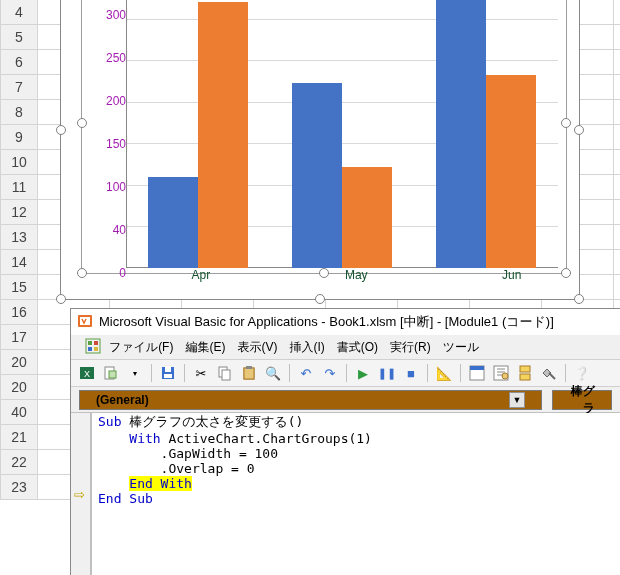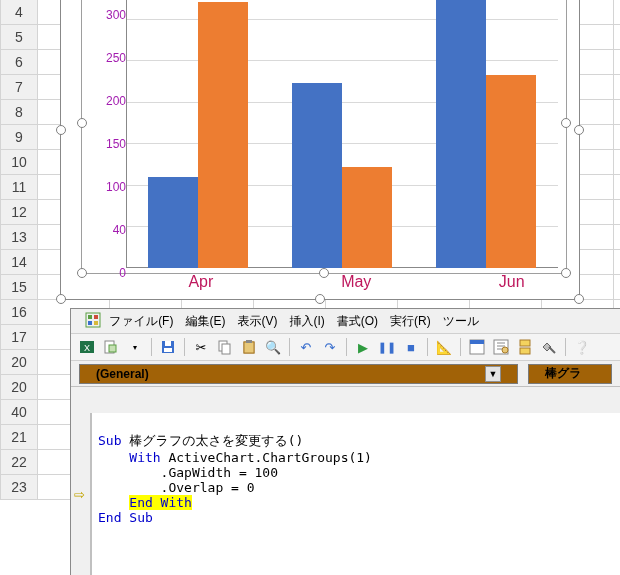--- a/index.html
+++ b/index.html
@@ -20,44 +20,44 @@
 
   .plot { position: absolute; left: 20px; right: 12px; top: 10px; bottom: 25px; border: 1px solid #9e9e9e; }
   .plot .ph { position: absolute; width: 10px; height: 10px; background: #fff; border: 1px solid #7f7f7f; border-radius: 50%; }.ph-bl{left:-5px;bottom:-5px;}.ph-br{right:-5px;bottom:-5px;}.ph-bm{left:50%;bottom:-5px;margin-left:-5px;}
   .ph-ml{left:-5px;top:50%;margin-top:-5px;}.ph-mr{right:-5px;top:50%;margin-top:-5px;}
 
   .plot-inner { position: absolute; left: 44px; right: 8px; top: 5px; bottom: 5px; }
   .grid-line { position: absolute; left: 0; right: 0; border-top: 1px solid #d9d9d9; }
   .axis-line { position: absolute; left: 0; right: 0; bottom: 0; border-top: 1px solid #888; }
   .axis-v { position: absolute; left: 0; top: 0; bottom: 0; border-left: 1px solid #888; }
   .ylab { position: absolute; left: 10px; width: 34px; text-align: right; font-size: 12px; color: #a21caf; transform: translateY(-50%); }
-  .xlab { position: absolute; bottom: 8px; font-size: 16px; color: #be185d; transform: translateX(-50%); }
+  .xlab { position: absolute; bottom: 17px; font-size: 12px; color: #14532d; transform: translateX(-50%); }
 
   .bars { position: absolute; left: 0; right: 0; top: 0; bottom: 0; }
   .bar-group { position: absolute; bottom: 0; display: flex; justify-content: center; gap: 0; }
   .bar { bottom: 0; width: 36px; }
   .bar.s1 { background: #4472C4; }
   .bar.s2 { background: #ED7D31; }
 
   
   .vbe { position: absolute; left: 70px; top: 308px; right: 0; bottom: 0; background: #f0f0f0; border: 1px solid #8a8a8a; border-right: none; border-bottom: none; }
   .vbe-title { background: #fff; height: 26px; display: flex; align-items: center; padding: 0 6px; gap: 6px; font-size: 13px; }
   .vbe-menu { height: 24px; display: flex; align-items: center; gap: 4px; padding: 0 14px; font-size: 12px; }
   .vbe-menu .mitem { padding: 2px 4px; }
   .vbe-tb { height: 28px; display: flex; align-items: center; gap: 4px; padding: 0 6px; border-top: 1px solid #d0d0d0; border-bottom: 1px solid #d0d0d0; background: #f4f4f4; }
   .tbtn { width: 20px; height: 20px; display: flex; align-items: center; justify-content: center; font-size: 13px; }
   .tsep { width: 1px; height: 18px; background: #c0c0c0; margin: 0 2px; }
 
   .vbe-dd { height: 26px; display: flex; align-items: center; padding: 4px 8px; gap: 10px; background: #f0f0f0; border-bottom: 1px solid #c0c0c0; }
   .dd { flex: 1; height: 20px; background: #a16207; border: 1px solid #7a7a7a; display: flex; align-items: center; padding: 0 16px; font-weight: bold; font-size: 12px; position: relative; }
   .dd .arrow { margin-left: auto; width: 16px; height: 16px; background: #e4e4e4; border: 1px solid #909090; display: flex; align-items: center; justify-content: center; font-size: 9px; }
-  .dd2 { width: 84px; flex: none; text-align: right; }
+  .dd2 { width: 60px; flex: none; text-align: right; }
 
   .code-gutter { position: absolute; left: 0; top: 104px; bottom: 0; width: 20px; background: #f0f0f0; border-right: 1px solid #c0c0c0; }
-  .code-area { position: absolute; left: 20px; top: 104px; right: 0; bottom: 0; background: #fff; border-left: 1px solid #c0c0c0; font-family: "Consolas","MS Gothic",monospace; font-size: 13px; padding: 19px 6px; white-space: pre; }
+  .code-area { position: absolute; left: 20px; top: 104px; right: 0; bottom: 0; background: #fff; border-left: 1px solid #c0c0c0; font-family: "Consolas","MS Gothic",monospace; font-size: 13px; padding: 0 6px; white-space: pre; }
   .kw { color: #0000CC; }
   .hl { background: #FFFF00; }
   .exec-arrow { position: absolute; left: 3px; font-size: 13px; color: #c2a400; }
   .exec-bar { position: absolute; left: 24px; width: 2px; height: 16px; background: #000; }
 
   .icon-box { width: 16px; height: 16px; display: inline-block; }
 </style>
 </head>
 <body>
 
@@ -340,20 +340,30 @@
         </div>
     </div>
   </div>
 
   <div class="xlab" style="left:27%">Apr</div>
   <div class="xlab" style="left:57%">May</div>
   <div class="xlab" style="left:87%">Jun</div>
 </div>
 
 <div class="vbe">
+  <div class="vbe-title">
+    <span>
+      <svg class="icon-box" viewBox="0 0 16 16">
+          <rect x="1" y="2" width="14" height="12" fill="#e86f2a" rx="1"></rect>
+          <rect x="3" y="4" width="10" height="8" fill="#fff"></rect>
+          <polyline points="5,6 7,10 9,6" fill="none" stroke="#e86f2a" stroke-width="1.5"></polyline>
+        </svg>
+    </span>
+    <span>Microsoft Visual Basic for Applications - Book1.xlsm [中断] - [Module1 (コード)]</span>
+  </div>
 
   <div class="vbe-menu">
     <span>
       <svg class="icon-box" viewBox="0 0 16 16">
           <rect x="1" y="1" width="14" height="14" fill="none" stroke="#5a9e42"></rect>
           <rect x="3" y="3" width="4" height="4" fill="#5a9e42"></rect>
           <rect x="9" y="3" width="4" height="4" fill="#ce4b3a"></rect>
           <rect x="3" y="9" width="4" height="4" fill="#3a6fce"></rect>
           <rect x="9" y="9" width="4" height="4" fill="#d7b93a"></rect>
         </svg>

